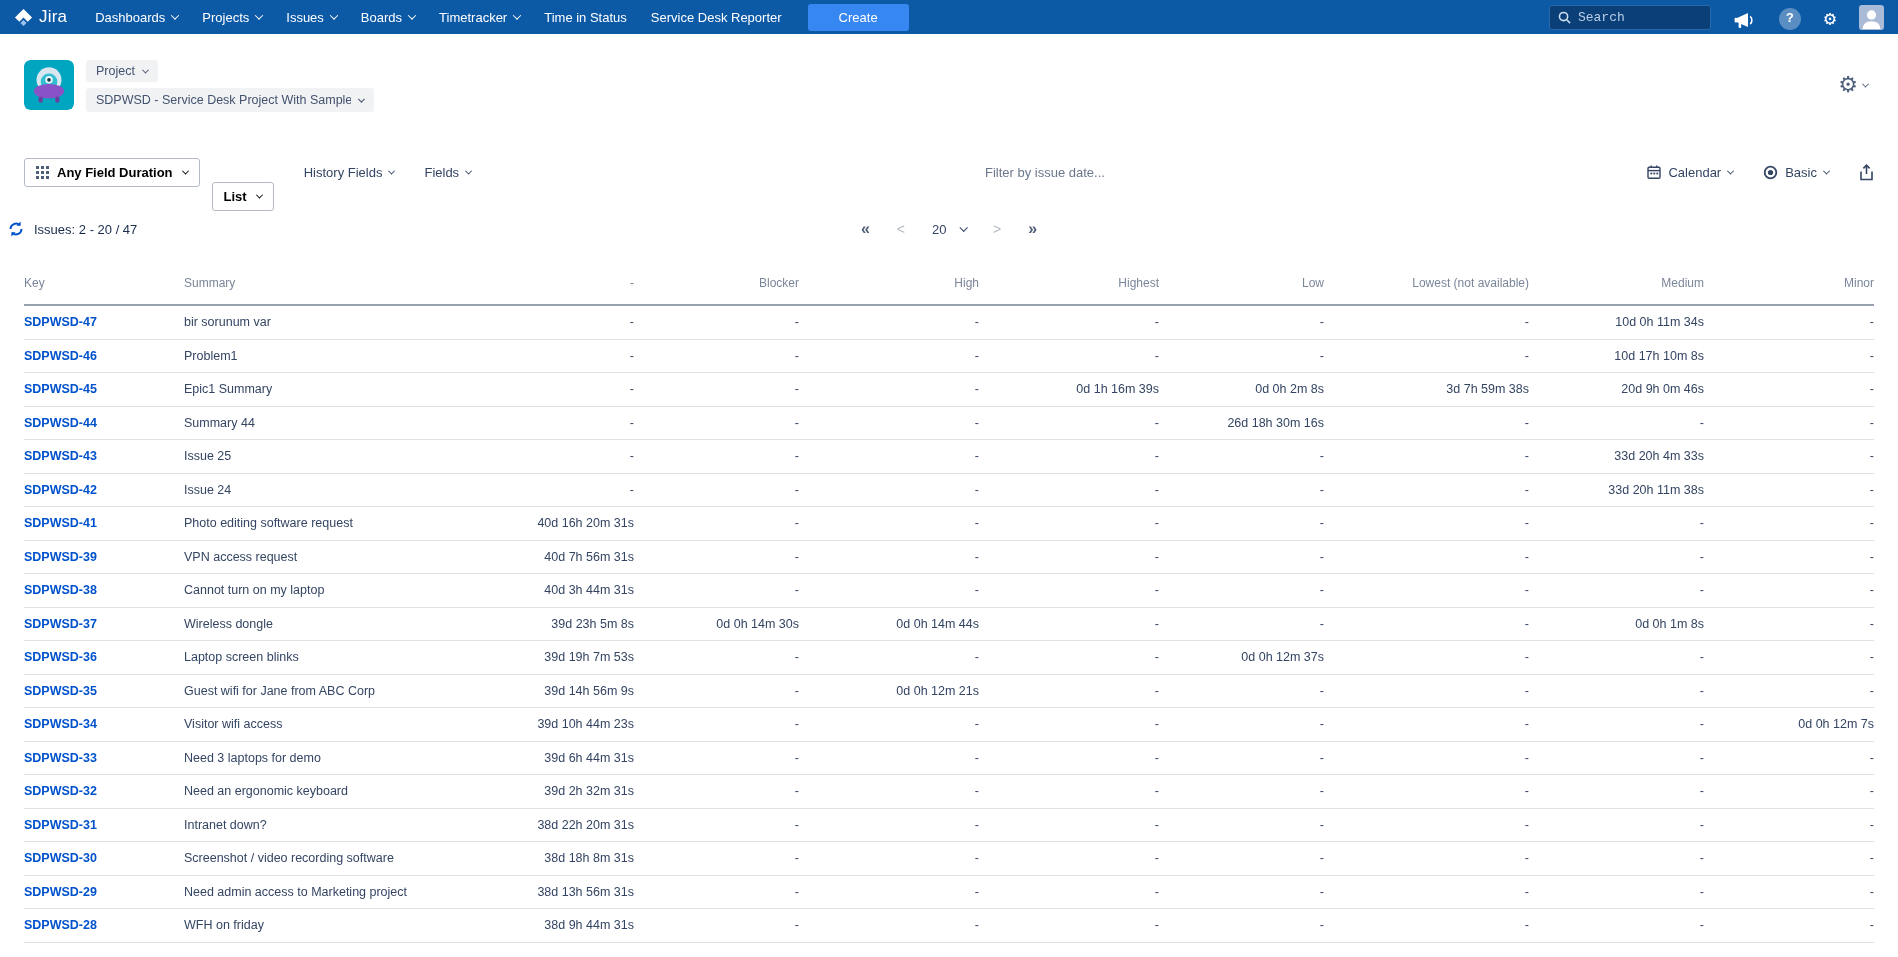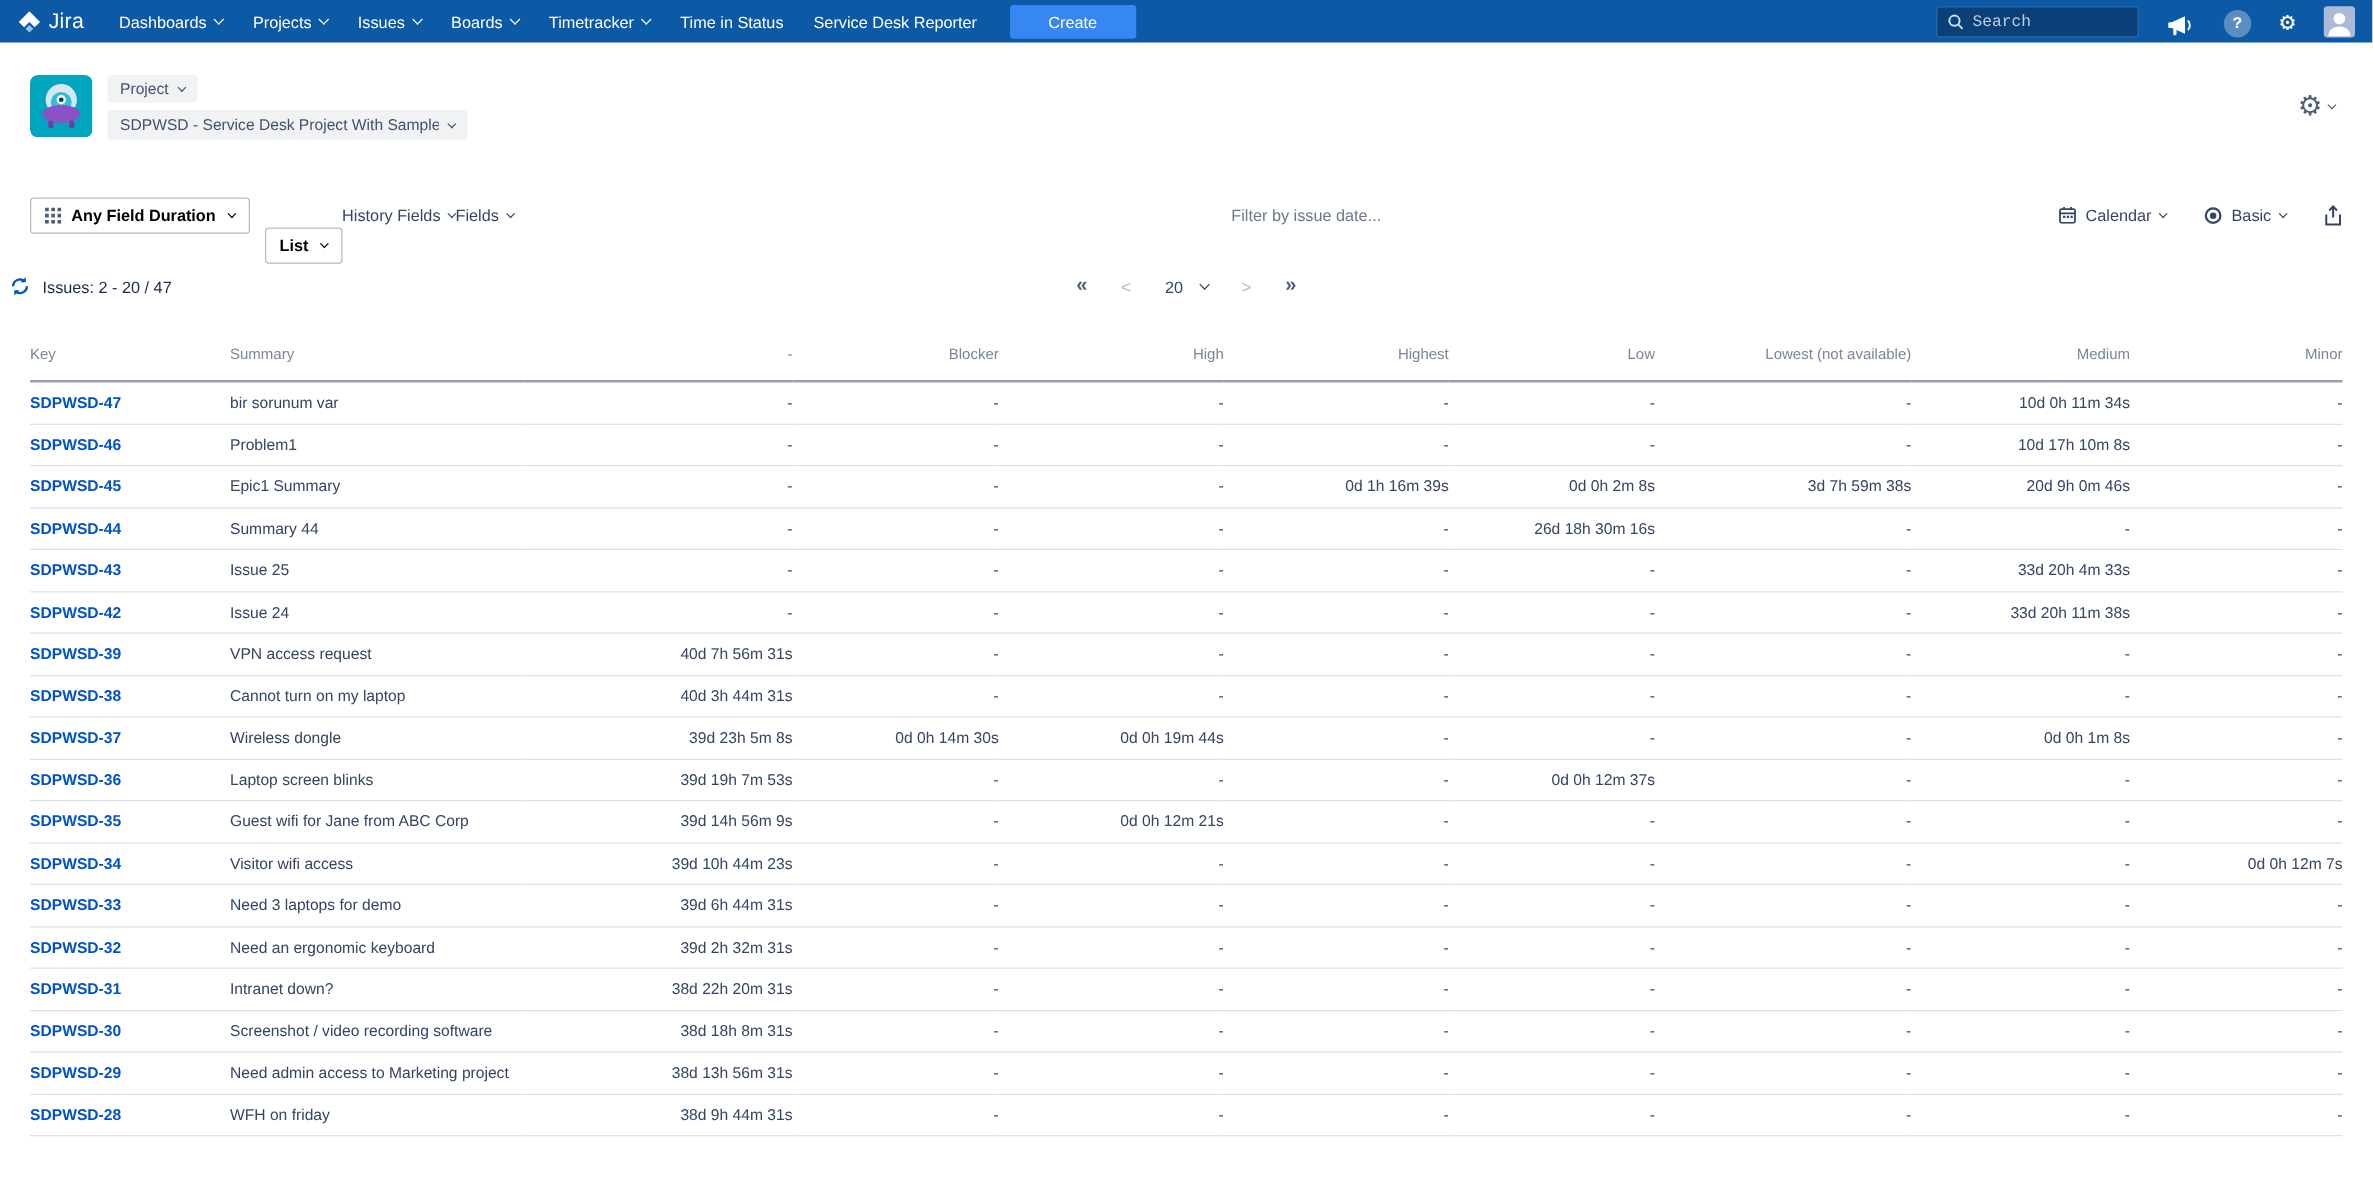--- a/index.html
+++ b/index.html
@@ -48,21 +48,21 @@
 
   
   .toolbar { margin-top:44px; padding:0 24px; display:flex; align-items:center; position:relative; height:32px; }
   .tb-btn { display:flex; align-items:center; gap:8px; border:1px solid #b3bac5; border-radius:3px;
     background:#fff; color:#000000; font-weight:700; font-size:13px; padding:6px 11px;
     cursor:pointer; font-family:inherit; }
   .tb-btn .chev { width:5px; height:5px; margin-left:2px; }
   .tb-link { display:flex; align-items:center; gap:7px; color:#344563; font-size:13px; cursor:pointer; white-space:nowrap; }
   .tb-link .chev { width:5px; height:5px; }
   .toolbar .gap-sm { margin-left:12px;margin-top:48px; }
-  .toolbar .gap-lg { }
+  .toolbar .gap-lg { margin-left:30px; }
   .date-filter { position:absolute; left:985px; width:240px; border:none; outline:none;
     font-size:13px; color:#344563; font-family:inherit; }
   .date-filter::placeholder { color:#6b778c; }
   .toolbar-right { margin-left:auto; display:flex; align-items:center; gap:30px; color:#344563; }
 
   
   .results-bar { margin-top:26px; padding:0 8px; height:30px; display:flex; align-items:center; position:relative; }
   .issues-count { display:flex; align-items:center; gap:10px; font-size:13px; color:#172b4d; }
   .pagination { position:absolute; left:50%; transform:translateX(-50%); display:flex;
     align-items:center; gap:27px; }
@@ -362,20 +362,32 @@
         <td>-</td>
         <td>-</td>
         <td>-</td>
         <td>-</td>
         <td>-</td>
         <td>-</td>
         <td>33d 20h 11m 38s</td>
         <td>-</td>
       </tr>
       <tr>
+        <td class="al"><span class="key-link">SDPWSD-41</span></td>
+        <td class="al">Photo editing software request</td>
+        <td>40d 16h 20m 31s</td>
+        <td>-</td>
+        <td>-</td>
+        <td>-</td>
+        <td>-</td>
+        <td>-</td>
+        <td>-</td>
+        <td>-</td>
+      </tr>
+      <tr>
         <td class="al"><span class="key-link">SDPWSD-39</span></td>
         <td class="al">VPN access request</td>
         <td>40d 7h 56m 31s</td>
         <td>-</td>
         <td>-</td>
         <td>-</td>
         <td>-</td>
         <td>-</td>
         <td>-</td>
         <td>-</td>
@@ -390,21 +402,21 @@
         <td>-</td>
         <td>-</td>
         <td>-</td>
         <td>-</td>
       </tr>
       <tr>
         <td class="al"><span class="key-link">SDPWSD-37</span></td>
         <td class="al">Wireless dongle</td>
         <td>39d 23h 5m 8s</td>
         <td>0d 0h 14m 30s</td>
-        <td>0d 0h 19m 44s</td>
+        <td>0d 0h 14m 44s</td>
         <td>-</td>
         <td>-</td>
         <td>-</td>
         <td>0d 0h 1m 8s</td>
         <td>-</td>
       </tr>
       <tr>
         <td class="al"><span class="key-link">SDPWSD-36</span></td>
         <td class="al">Laptop screen blinks</td>
         <td>39d 19h 7m 53s</td>

